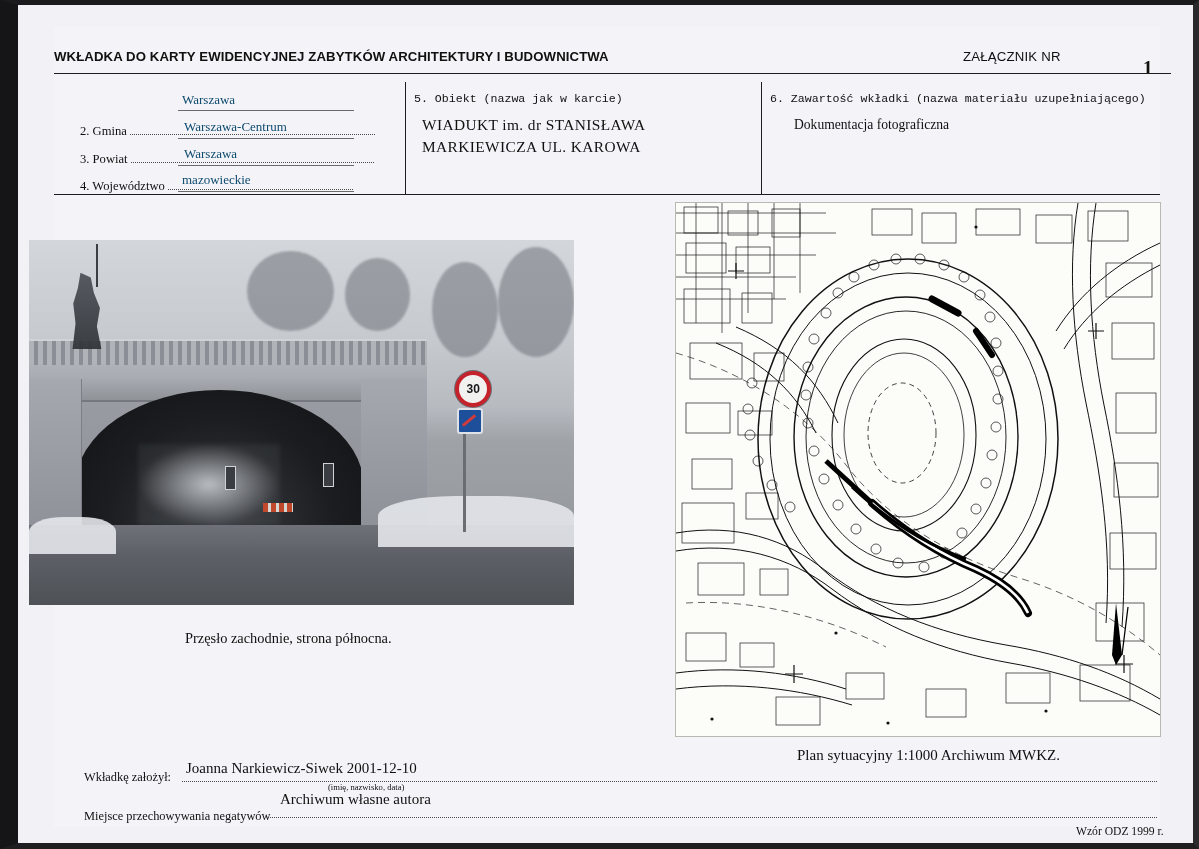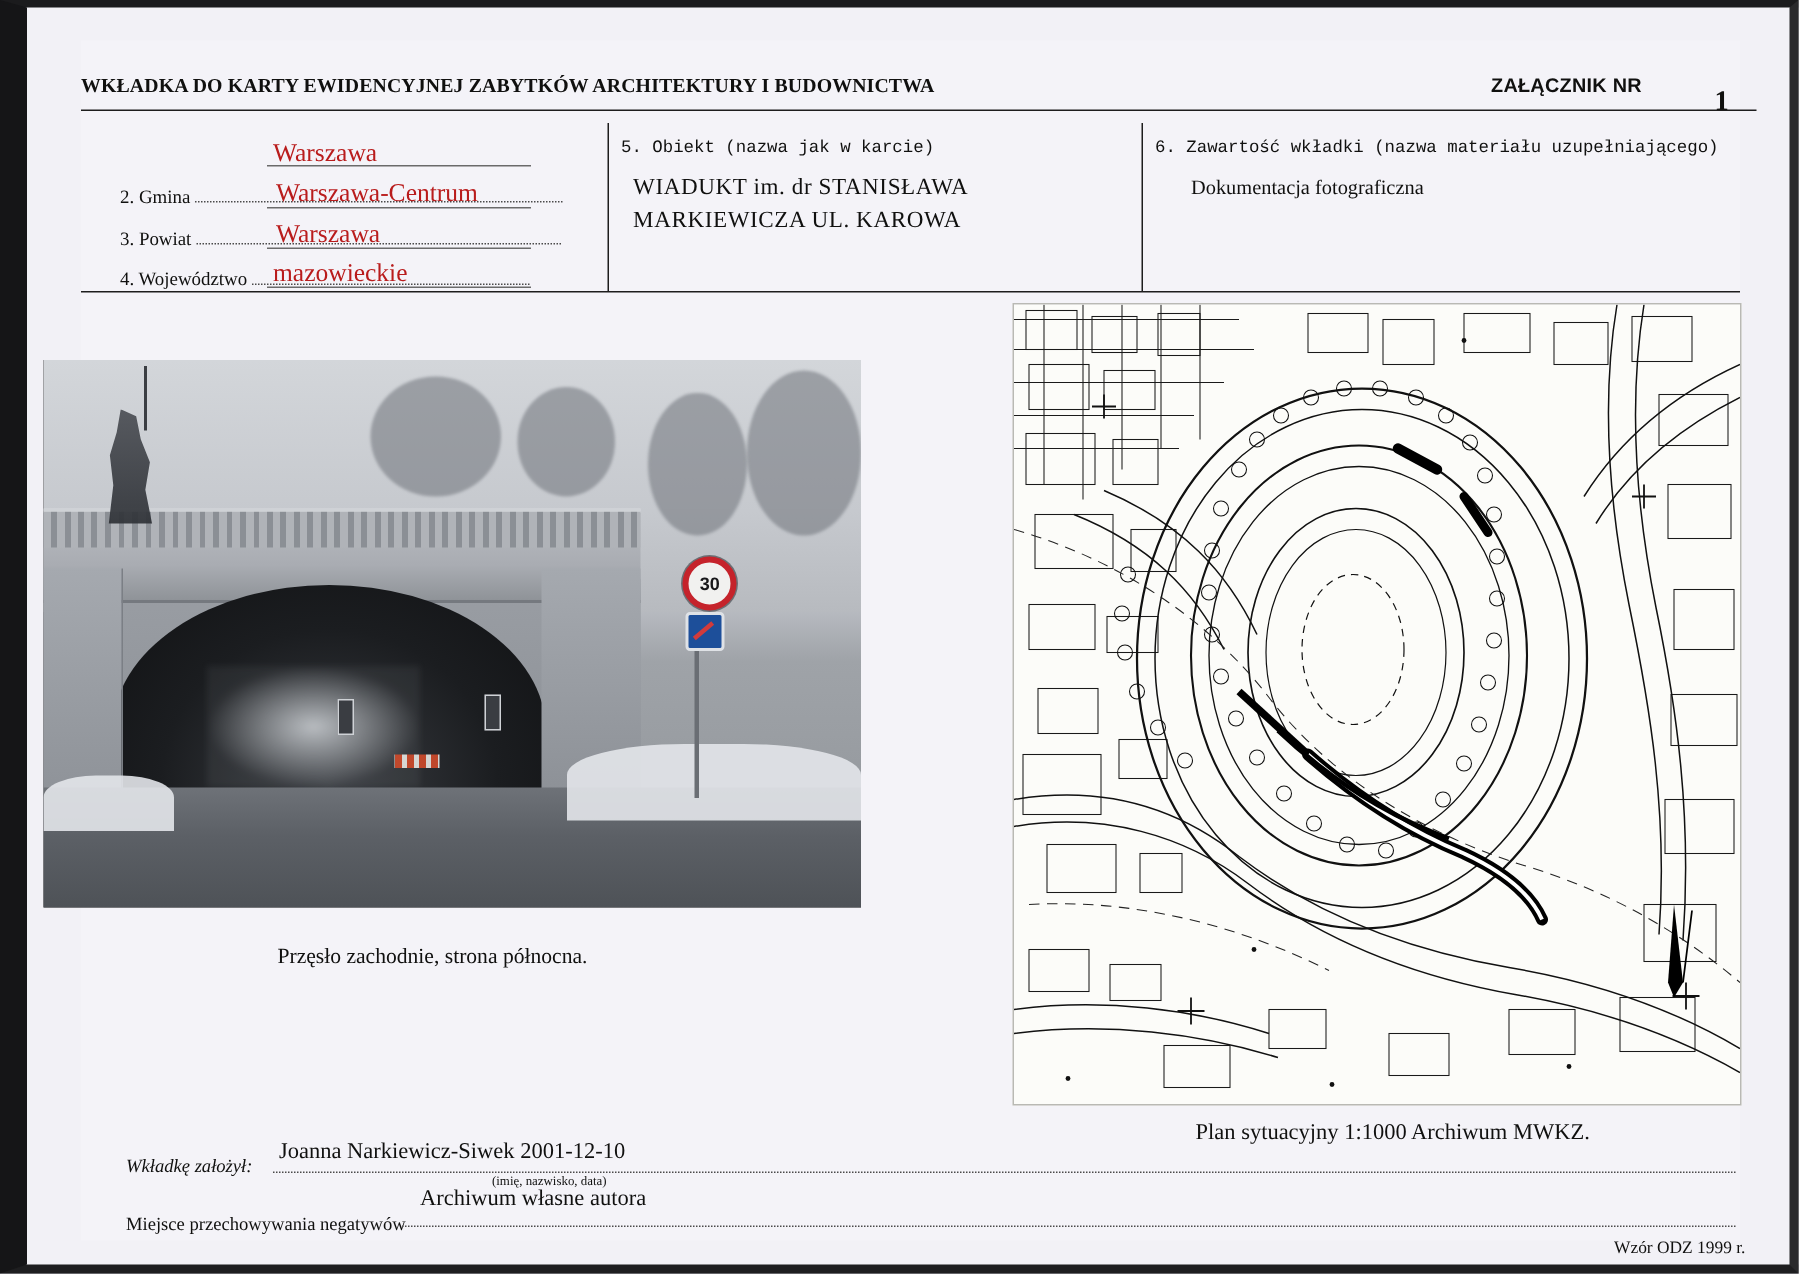--- a/index.html
+++ b/index.html
@@ -54,30 +54,28 @@
     background: #1d1d1d;
   }
   .hdr-title {
     position: absolute;
     left: 36px;
     top: 44px;
     font-size: 13.2px;
     font-weight: bold;
     letter-spacing: 0.1px;
     white-space: nowrap;
-    font-family: Liberation Serif, serif;
   }
   .hdr-annex {
     position: absolute;
     left: 945px;
     top: 44px;
     font-size: 13.2px;
-    font-weight: bold;
+    font-weight: normal;
     letter-spacing: 0.2px;
-    margin-left: 31px;
   }
   .hdr-num {
     position: absolute;
     left: 1125px;
     top: 52px;
     font-size: 19px;
     font-family: "Liberation Serif", serif;
     font-weight: bold;
   }
   
@@ -113,23 +111,23 @@
   }
   .fld .lbl { display: inline-block; }
   .dots {
     display: inline-block;
     border-bottom: 1px dotted #4a4a4a;
     vertical-align: baseline;
   }
   .val-hand {
     position: absolute;
     font-family: "Liberation Serif", serif;
-    font-size: 17px;
-    white-space: nowrap;
-    color: #b91c1c;
+    font-size: 13px;
+    white-space: nowrap;
+    color: #0c4a6e;
   }
   .underline-line {
     position: absolute;
     height: 1px;
     background: #6a6a6a;
   }
   .cell-head {
     position: absolute;
     font-family: Liberation Mono, monospace;
     font-size: 11.6px;
@@ -586,21 +584,21 @@
           <circle cx="36" cy="516" r="1.6"></circle>
             <circle cx="212" cy="520" r="1.6"></circle>
           <circle cx="370" cy="508" r="1.6"></circle>
             <circle cx="300" cy="24" r="1.6"></circle>
           <circle cx="160" cy="430" r="1.6"></circle>
         </g>
       </svg>
     </div>
     <div class="map-caption">Plan sytuacyjny  1:1000  Archiwum MWKZ.</div>
 
-    <div class="foot-lbl" style="left:66px; top:765px;font-style:italic;">Wkładkę założył:</div>
+    <div class="foot-lbl" style="left:66px; top:765px;">Wkładkę założył:</div>
     <div class="foot-val" style="left:168px; top:755px;">Joanna Narkiewicz-Siwek   2001-12-10</div>
     <div class="foot-dots" style="left:164px; top:776px; width:975px;"></div>
     <div class="foot-sub" style="left:310px; top:777px;">(imię, nazwisko, data)</div>
 
     <div class="foot-lbl" style="left:66px; top:804px;">Miejsce przechowywania negatywów</div>
     <div class="foot-val" style="left:262px; top:786px;">Archiwum własne autora</div>
     <div class="foot-dots" style="left:250px; top:812px; width:889px;"></div>
 
     <div class="foot-right" style="left:1058px; top:820px;">Wzór ODZ 1999 r.</div>
   </div>

